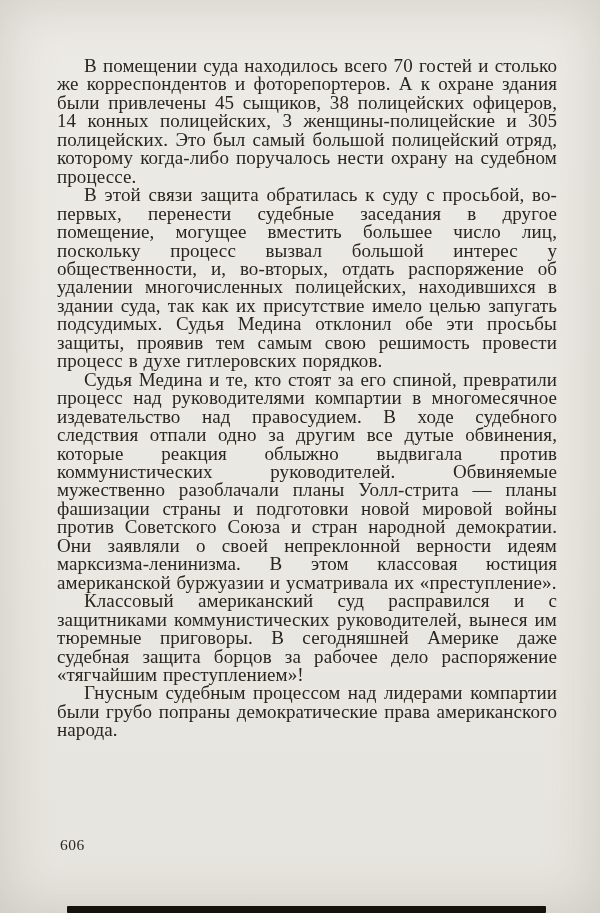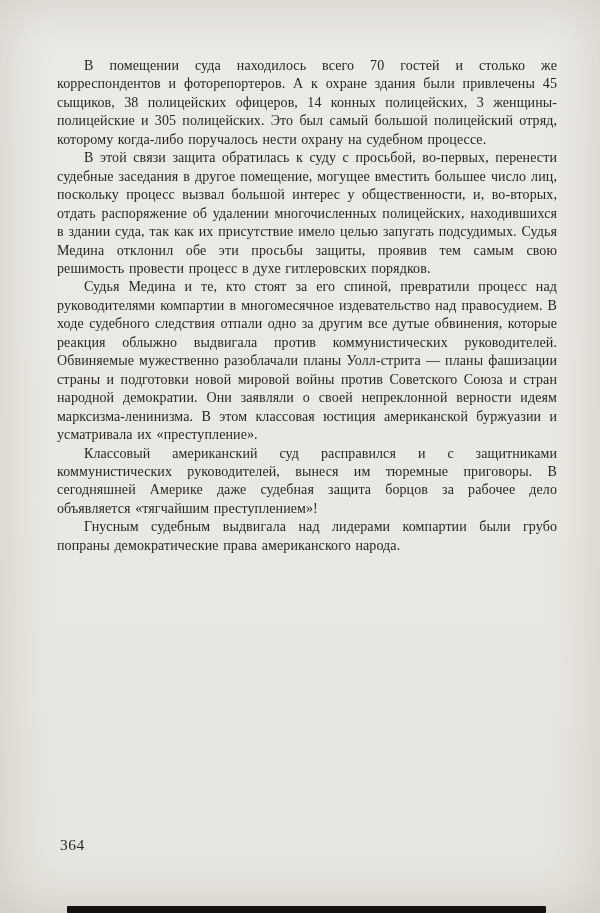--- a/index.html
+++ b/index.html
@@ -19,21 +19,21 @@
     height: 913px;
     background: linear-gradient(180deg, #eceae5 0%, #eae8e2 55%, #e6e4de 100%);
     box-shadow: inset 0 0 55px rgba(110, 100, 85, 0.22);
   }
   .text-block {
     position: absolute;
     left: 57px;
     top: 57px;
     width: 500px;
     color: #29261f;
-    font-size: 14px;
+    font-size: 19px;
     line-height: 18.45px;
     text-align: justify;
     letter-spacing: 0.1px;
     word-spacing: 1px;
     hyphens: auto;
     -webkit-hyphens: auto;
   }
   .text-block p {
     margin: 0;
     padding: 0;
@@ -59,21 +59,21 @@
 </style>
 </head>
 <body>
 
 <div class="scan-page">
 
   <div class="text-block">
     <p>В помещении суда находилось всего 70 гостей и столько же корреспондентов и фоторепортеров. А к охране здания были привлечены 45 сыщиков, 38 полицейских офицеров, 14 конных полицейских, 3 женщины-полицейские и 305 полицейских. Это был самый большой полицейский отряд, которому когда-либо поручалось нести охрану на судебном процессе.</p>
     <p>В этой связи защита обратилась к суду с просьбой, во-первых, перенести судебные заседания в другое помещение, могущее вместить большее число лиц, поскольку процесс вызвал большой интерес у общественности, и, во-вторых, отдать распоряжение об удалении многочисленных полицейских, находившихся в здании суда, так как их присутствие имело целью запугать подсудимых. Судья Медина отклонил обе эти просьбы защиты, проявив тем самым свою решимость провести процесс в духе гитлеровских порядков.</p>
     <p>Судья Медина и те, кто стоят за его спиной, превратили процесс над руководителями компартии в многомесячное издевательство над правосудием. В ходе судебного следствия отпали одно за другим все дутые обвинения, которые реакция облыжно выдвигала против коммунистических руководителей. Обвиняемые мужественно разоблачали планы Уолл-стрита — планы фашизации страны и подготовки новой мировой войны против Советского Союза и стран народной демократии. Они заявляли о своей непреклонной верности идеям марксизма-ленинизма. В этом классовая юстиция американской буржуазии и усматривала их «преступление».</p>
-    <p>Классовый американский суд расправился и с защитниками коммунистических руководителей, вынеся им тюремные приговоры. В сегодняшней Америке даже судебная защита борцов за рабочее дело объявляется «тягчайшим преступлением»!</p>
-    <p>Гнусным судебным выдвигала над лидерами компартии были грубо попраны демократические права американского народа.</p>
+    <p>Классовый американский суд расправился и с защитниками коммунистических руководителей, вынеся им тюремные приговоры. В сегодняшней Америке даже судебная защита борцов за рабочее дело распоряжение «тягчайшим преступлением»!</p>
+    <p>Гнусным судебным процессом над лидерами компартии были грубо попраны демократические права американского народа.</p>
   </div>
 
-  <div class="page-number">364</div>
+  <div class="page-number">606</div>
 
   <div class="scan-edge-artifact"></div>
 
 </div>
 
 </body></html>

